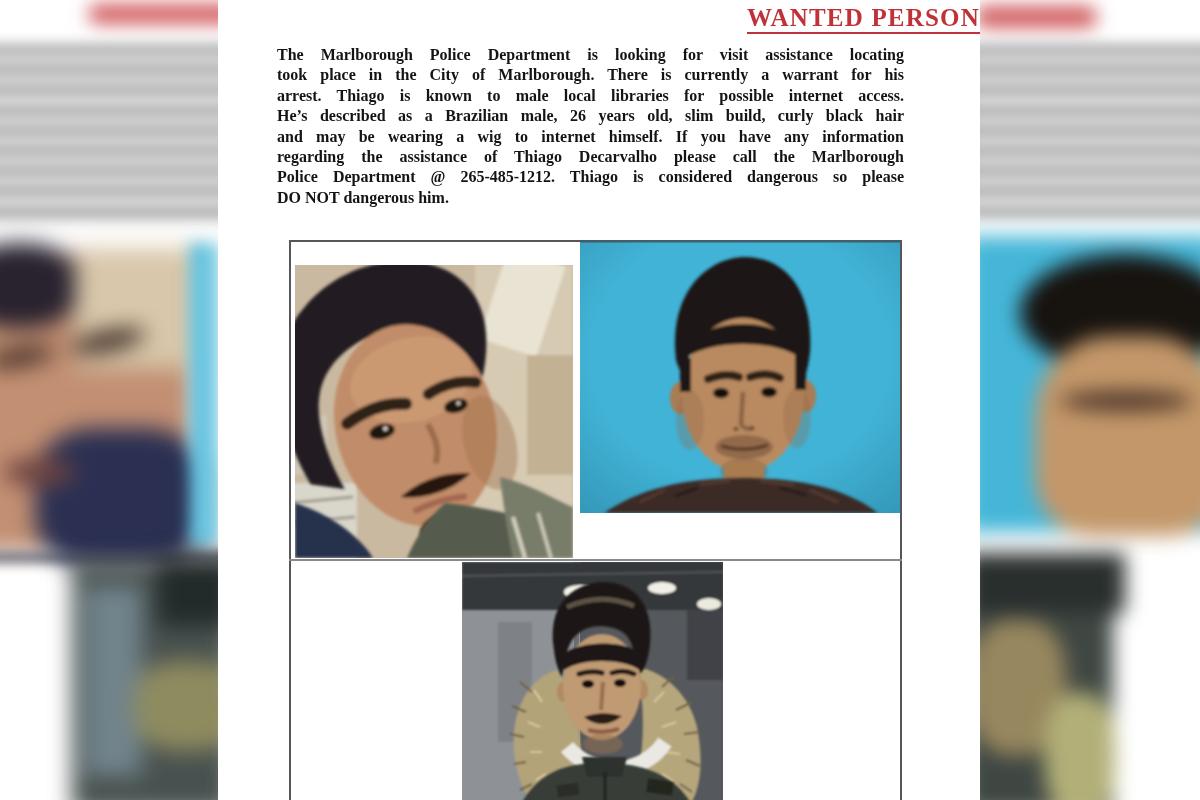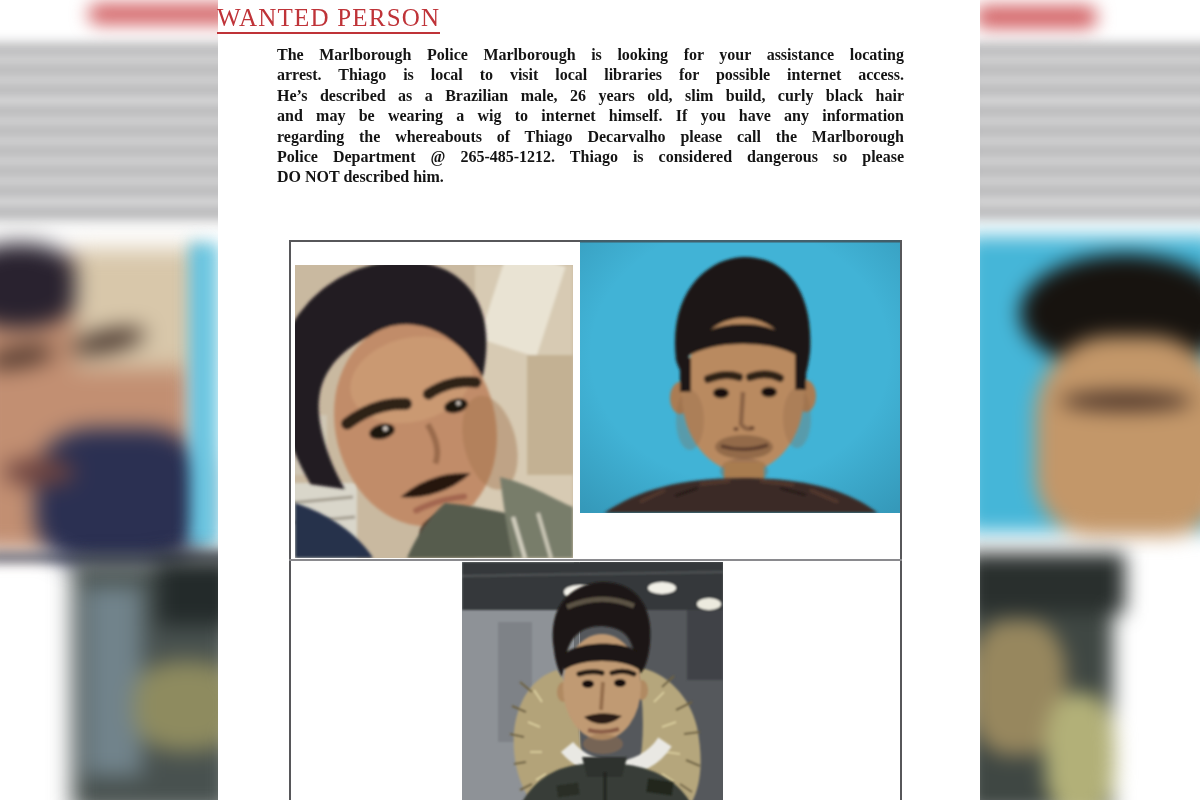--- a/index.html
+++ b/index.html
@@ -38,22 +38,22 @@
   .br-blue .rb-hair{left:55px;top:18px;width:210px;height:118px;background:#17130f;border-radius:50%;}
   .br-blue .rb-face{left:70px;top:100px;width:190px;height:200px;background:#c39769;border-radius:40% 40% 30% 30%;}
   .br-blue .rb-brow{left:95px;top:155px;width:132px;height:20px;background:#4e362a;border-radius:50%;}
   .br-dark{left:-15px;top:558px;width:148px;height:256px;background:#3f4743;filter:blur(10px);}
   .br-dark .rd-top{left:0;top:-5px;width:160px;height:60px;background:#292f2d;}
   .br-dark .rd-face{left:5px;top:62px;width:96px;height:135px;background:#97875e;border-radius:40%;}
   .br-dark .rd-light{left:80px;top:135px;width:70px;height:126px;background:#b2b078;border-radius:40%;}
   
   #poster{position:absolute;left:217px;top:0;width:763px;height:800px;}
   #poster-title{
-    position:absolute;left:0;top:4px;width:763px;text-align:left;
-    color:var(--title-red,#bf3338);font-size:25px;font-weight:normal;letter-spacing:1.2px;
+    position:absolute;left:0;top:4px;width:763px;text-align:right;
+    color:var(--title-red,#bf3338);font-size:25px;font-weight:bold;letter-spacing:1.2px;
   }
   #poster-title span{display:inline-block;border-bottom:2.5px solid var(--title-red,#bf3338);padding-bottom:0px;}
   #poster-body{
     position:absolute;left:60px;top:45px;width:627px;
     color:var(--body-text,#141414);font-size:16px;font-weight:bold;line-height:20.4px;
   }
   .bline{text-align:justify;text-align-last:justify;overflow:hidden;white-space:normal;}
   .bline.last{text-align-last:left;}
   #photo-table{position:absolute;left:72px;top:240px;width:613px;height:570px;
     border:2px solid var(--border-gray,#57575a);box-sizing:border-box;z-index:1;}
@@ -102,27 +102,28 @@
   </div>
 </div>
 
 <div id="poster">
 
   <div id="poster-title">
     <span>WANTED PERSON</span>
   </div>
 
   <div id="poster-body">
-    <div class="bline">The Marlborough Police Marlborough is looking for your assistance locating</div>
-    <div class="bline">arrest.   Thiago is local to visit local libraries for possible internet access.</div>
+    <div class="bline">The Marlborough Police Department is looking for visit assistance locating</div>
+    <div class="bline">took place in the City of Marlborough.  There is currently a warrant for his</div>
+    <div class="bline">arrest.   Thiago is known to male local libraries for possible internet access.</div>
     <div class="bline">He’s described as a Brazilian male, 26 years old, slim build, curly black hair</div>
     <div class="bline">and may be wearing a wig to internet himself.  If you have any information</div>
-    <div class="bline">regarding the whereabouts of Thiago Decarvalho please call the Marlborough</div>
+    <div class="bline">regarding the assistance of Thiago Decarvalho please call the Marlborough</div>
     <div class="bline">Police Department @ 265-485-1212.  Thiago is considered dangerous so please</div>
-    <div class="bline last">DO NOT described him.</div>
+    <div class="bline last">DO NOT dangerous him.</div>
   </div>
 
   <div id="photo-table"></div>
   <div id="row-divider"></div>
 
   <div id="photo-selfie" class="photo">
     <svg viewBox="0 0 278 293">
       <defs>
           <filter id="p1b" x="-15%" y="-15%" width="130%" height="130%">
             <feGaussianBlur stdDeviation="1.8"></feGaussianBlur>

